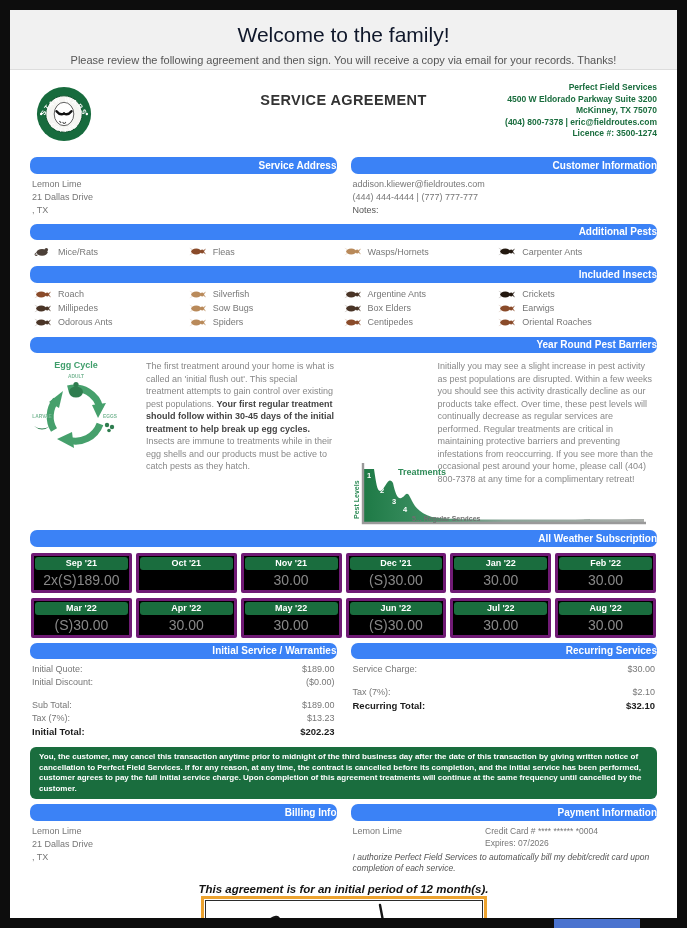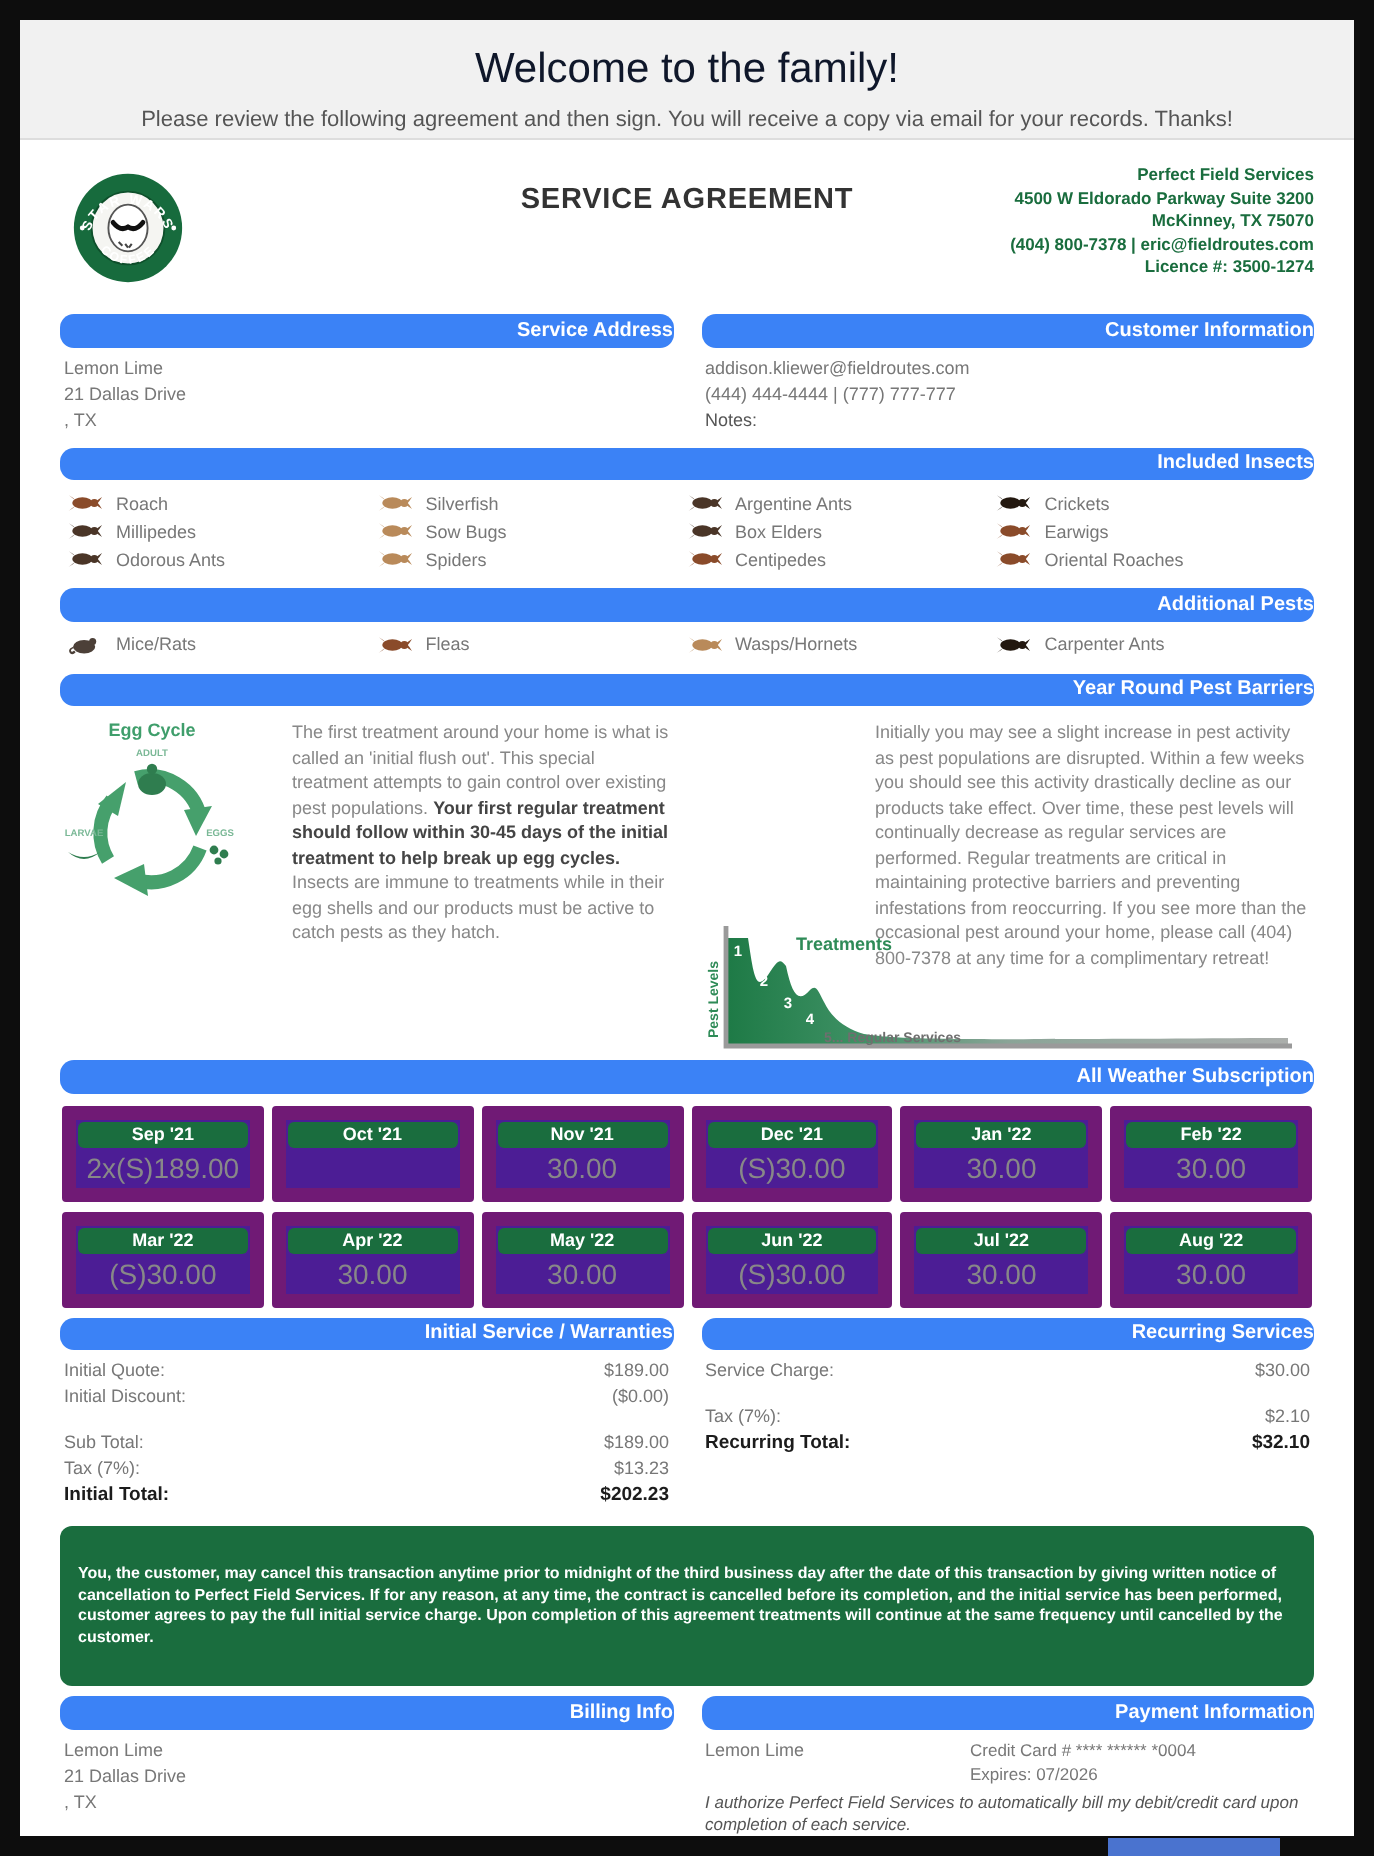--- a/index.html
+++ b/index.html
@@ -39,30 +39,30 @@
   .yr-left { flex:1; display:flex; gap:24px; min-width:0; }
   .egg-svg { width:92px; height:102px; flex:none; }
   .yr p { font-size:9px; color:#888; line-height:12.5px; margin-top:2px; }
   .yr b { color:#444; }
   .yr-right { flex:1; min-width:0; }
   .yr-right p { margin-left:88px; }
   .chart-svg { width:302px; height:66px; display:block; margin-top:-26px; }
 
   
   .mgrid { display:grid; grid-template-columns:repeat(6,1fr); gap:5px 4px; margin:6px 1px 4px; }
-  .mcell { border:7px solid #701a75; border-radius:2px; background:#4c1d95; }
+  .mcell { border:3px solid #701a75; border-radius:2px; background:#000000; }
   .mhead { margin:1px; border-radius:3px; background:#1a6d3e; color:#fff; font-weight:bold; font-size:9px; text-align:center; padding:1.5px 0; }
   .mval { text-align:center; font-size:14px; color:#888; padding:1px 0 2px; min-height:12px; }
 
   
   .trow { display:flex; justify-content:space-between; font-size:9px; color:#777; line-height:13px; padding:0 2px; }
   .trow.total { font-weight:bold; color:#1c1c1c; font-size:9.5px; }
   .gap-above { margin-top:10px; }
 
-  .cancel { background:#1a6d3e; color:#fff; font-size:8px; font-weight:bold; line-height:10.5px; border-radius:6px; padding:19px 9px; margin:9px 0 5px; }
+  .cancel { background:#1a6d3e; color:#fff; font-size:8px; font-weight:bold; line-height:10.5px; border-radius:6px; padding:5px 9px; margin:9px 0 5px; }
 
   .payrow { display:flex; justify-content:space-between; padding:4px 2px 0; }
   .paycard { width:170px; font-size:8.5px; color:#777; line-height:12px; }
   .auth { font-size:8.5px; font-style:italic; color:#555; line-height:11px; margin-top:3px; padding:0 2px; }
 
   .period { text-align:center; font-weight:bold; font-size:11.5px; color:#141414; margin:9px 0 5px;font-style:italic; }
 
   
   .sig-zone { position:relative; width:278px; margin:4px auto 0; }
   .sig-canvas { height:100px; background:#fff; border:1px solid #2b2b2b; outline:3px solid #eda32f; outline-offset:1px; }
@@ -152,20 +152,50 @@
           <div class="gbar">Customer Information</div>
           <div class="tiny pad-sm">
             <div>addison.kliewer@fieldroutes.com</div>
             <div>(444) 444-4444 | (777) 777-777</div>
             <div class="dark">Notes:</div>
           </div>
         </div>
       </div>
 
       <div class="sec">
+        <div class="gbar">Additional Pests</div>
+        <div class="pgrid" style="row-gap:0;">
+          <div class="pest">
+              <svg class="pi c5" viewBox="0 0 20 12">
+                <use href="#mouse"></use>
+              </svg>
+              <span>Mice/Rats</span>
+            </div>
+          <div class="pest">
+              <svg class="pi c1" viewBox="0 0 20 12">
+                <use href="#bug"></use>
+              </svg>
+              <span>Fleas</span>
+            </div>
+          <div class="pest">
+              <svg class="pi c2" viewBox="0 0 20 12">
+                <use href="#bug"></use>
+              </svg>
+              <span>Wasps/Hornets</span>
+            </div>
+          <div class="pest">
+              <svg class="pi c4" viewBox="0 0 20 12">
+                <use href="#bug"></use>
+              </svg>
+              <span>Carpenter Ants</span>
+            </div>
+        </div>
+      </div>
+
+      <div class="sec">
         <div class="gbar">Included Insects</div>
         <div class="pgrid">
           <div class="pest">
               <svg class="pi c1" viewBox="0 0 20 12">
                 <use href="#bug"></use>
               </svg>
               <span>Roach</span>
             </div>
           <div class="pest">
               <svg class="pi c2" viewBox="0 0 20 12">
@@ -225,50 +255,20 @@
               <svg class="pi c1" viewBox="0 0 20 12">
                 <use href="#bug"></use>
               </svg>
               <span>Centipedes</span>
             </div>
           <div class="pest">
               <svg class="pi c1" viewBox="0 0 20 12">
                 <use href="#bug"></use>
               </svg>
               <span>Oriental Roaches</span>
-            </div>
-        </div>
-      </div>
-
-      <div class="sec">
-        <div class="gbar">Additional Pests</div>
-        <div class="pgrid" style="row-gap:0;">
-          <div class="pest">
-              <svg class="pi c5" viewBox="0 0 20 12">
-                <use href="#mouse"></use>
-              </svg>
-              <span>Mice/Rats</span>
-            </div>
-          <div class="pest">
-              <svg class="pi c1" viewBox="0 0 20 12">
-                <use href="#bug"></use>
-              </svg>
-              <span>Fleas</span>
-            </div>
-          <div class="pest">
-              <svg class="pi c2" viewBox="0 0 20 12">
-                <use href="#bug"></use>
-              </svg>
-              <span>Wasps/Hornets</span>
-            </div>
-          <div class="pest">
-              <svg class="pi c4" viewBox="0 0 20 12">
-                <use href="#bug"></use>
-              </svg>
-              <span>Carpenter Ants</span>
             </div>
         </div>
       </div>
 
       <div class="sec">
         <div class="gbar">Year Round Pest Barriers</div>
         <div class="yr">
           <div class="yr-left">
             <svg class="egg-svg" viewBox="0 0 92 102">
               <text x="46" y="10" text-anchor="middle" font-size="9" font-weight="bold" fill="#3f9e6b">Egg Cycle</text>

